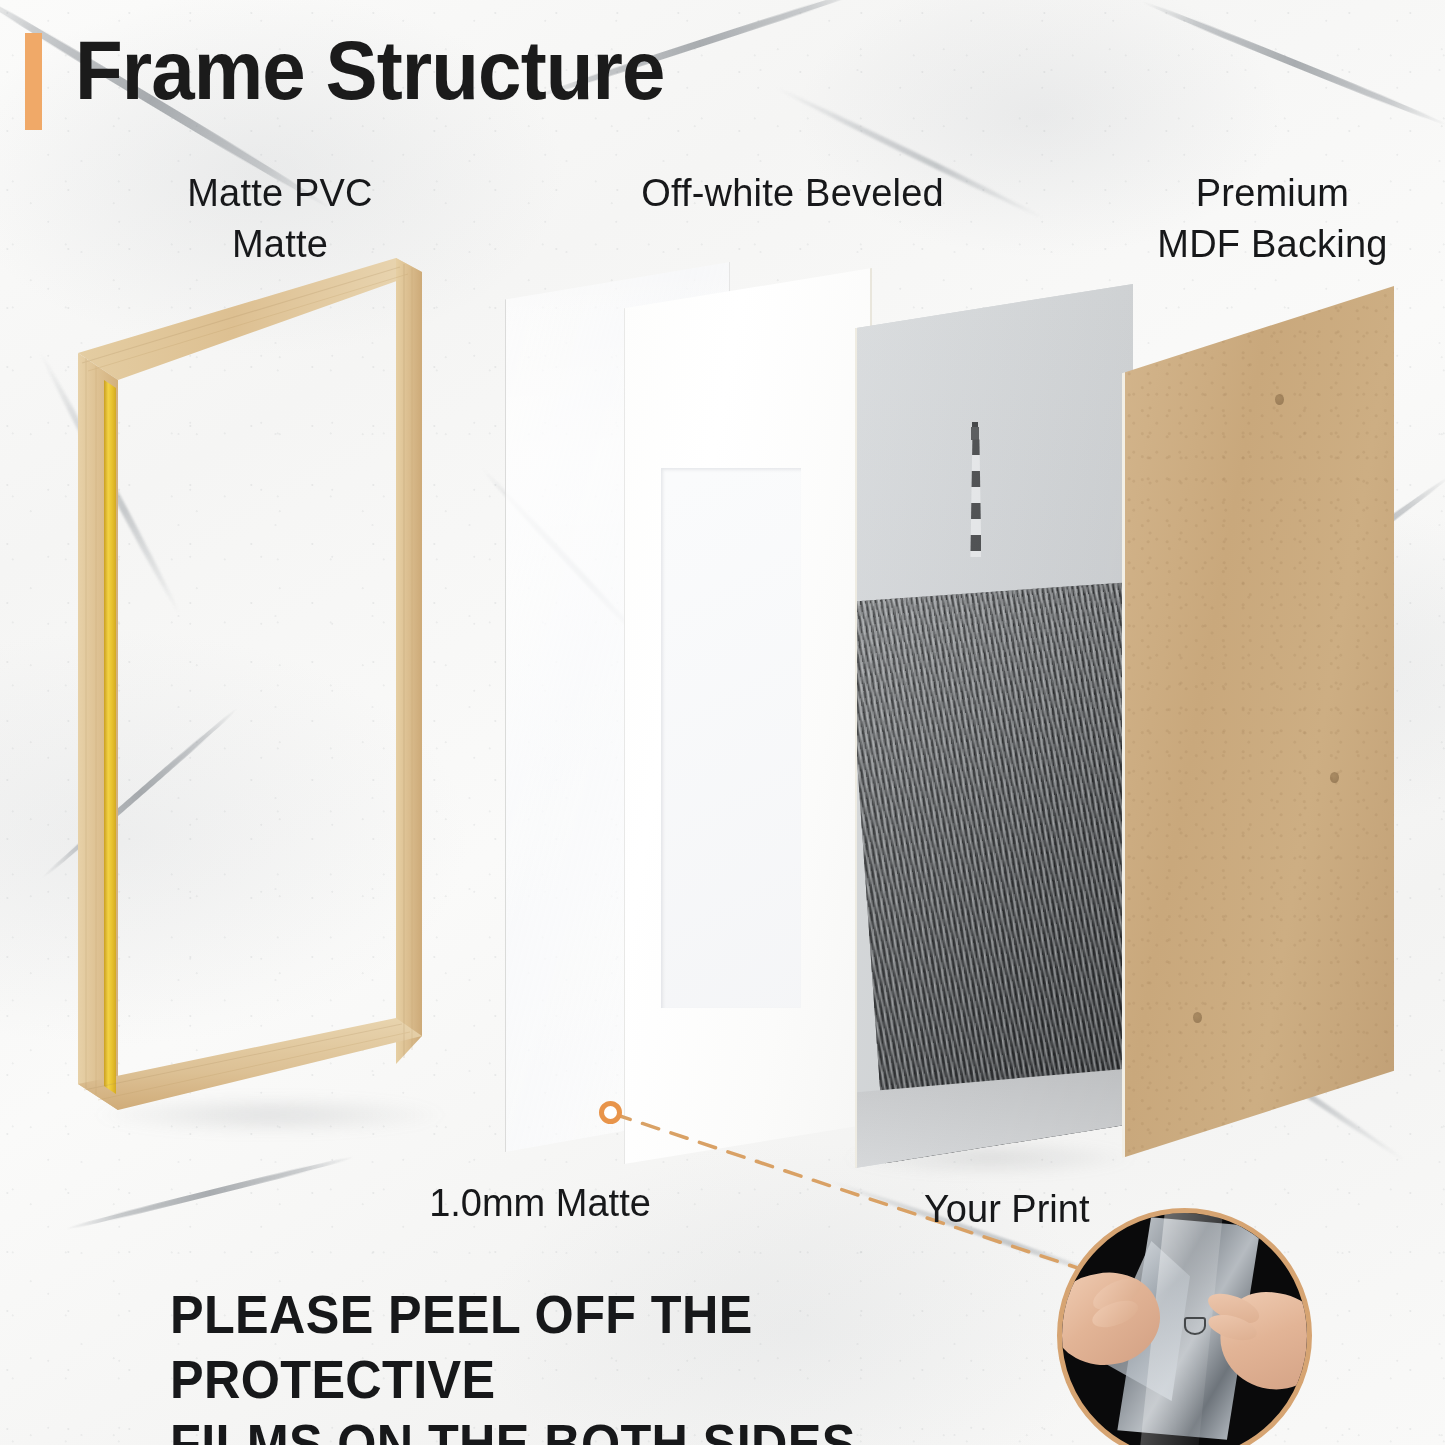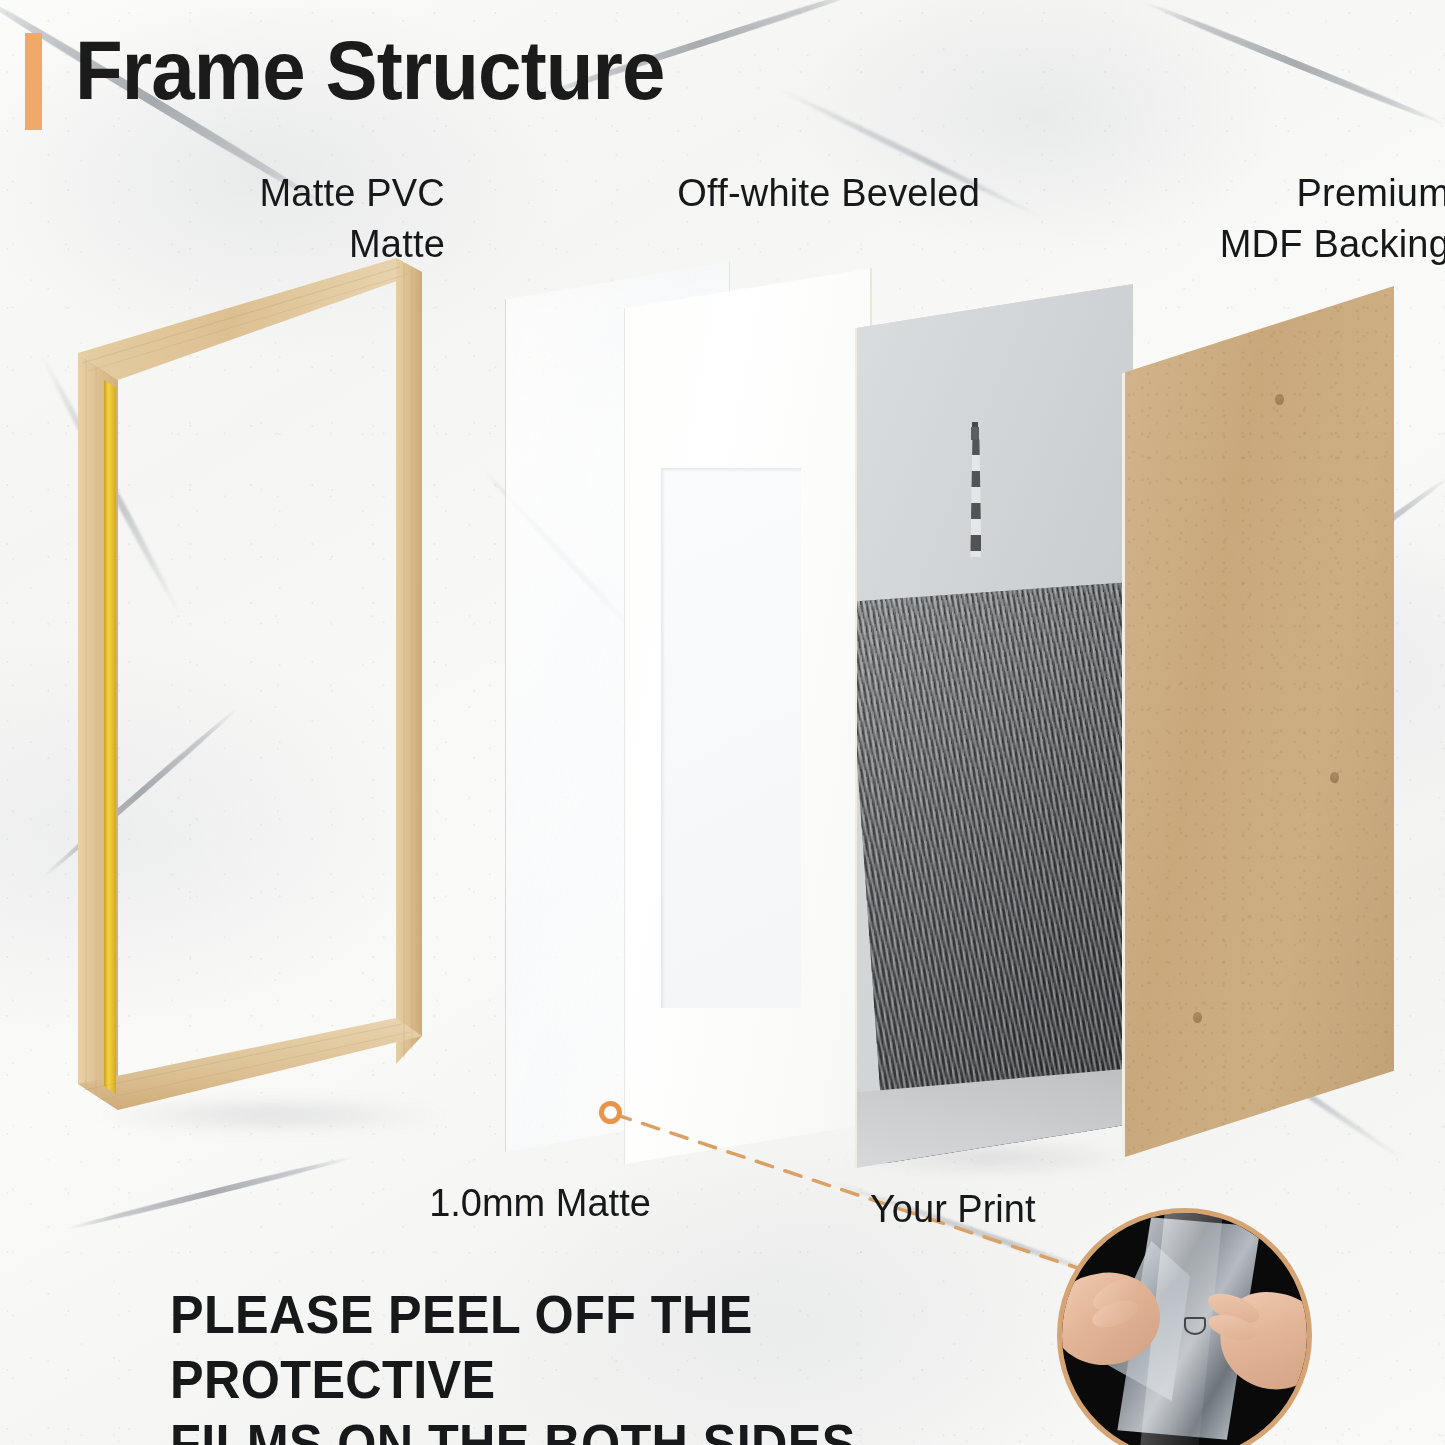--- a/index.html
+++ b/index.html
@@ -52,37 +52,37 @@
     position:absolute; left:75px; top:26px;
     font-size:84px; font-weight:bold; color:#1b1b1b;
     letter-spacing:-1px; line-height:1.05;
     font-family:"Liberation Sans", sans-serif;
     transform:scaleX(.93); transform-origin:left center;
     white-space:nowrap;
   }
 
   
   .toplabel {
-    position:absolute; text-align:right;
+    position:absolute; text-align:center;
     font-size:38px; line-height:1.33; color:#17181a;
     font-weight:400; letter-spacing:.2px;
     font-family:"Liberation Sans", sans-serif;
   }
   #label-frame { left:115px; top:168px; width:330px; }
-  #label-mat   { left:545px; top:168px; width:435px; }
+  #label-mat   { left:575px; top:168px; width:435px; }
   #label-mdf   { left:1095px; top:168px; width:355px; }
 
   
   #label-plexi {
     position:absolute; left:250px; top:1178px; width:580px;
     text-align:center; font-size:38px; line-height:1.33; color:#17181a;
     font-family:"Liberation Sans", sans-serif;
   }
   #label-print {
-    position:absolute; left:870px; top:1188px;
+    position:absolute; left:924px; top:1188px;
     font-size:38px; color:#17181a;
     font-family:"Liberation Sans", sans-serif; white-space:nowrap;
   }
 
   
   .layer { position:absolute; }
 
   
   #wood-frame { left:78px; top:258px; width:370px; height:860px; }
 

